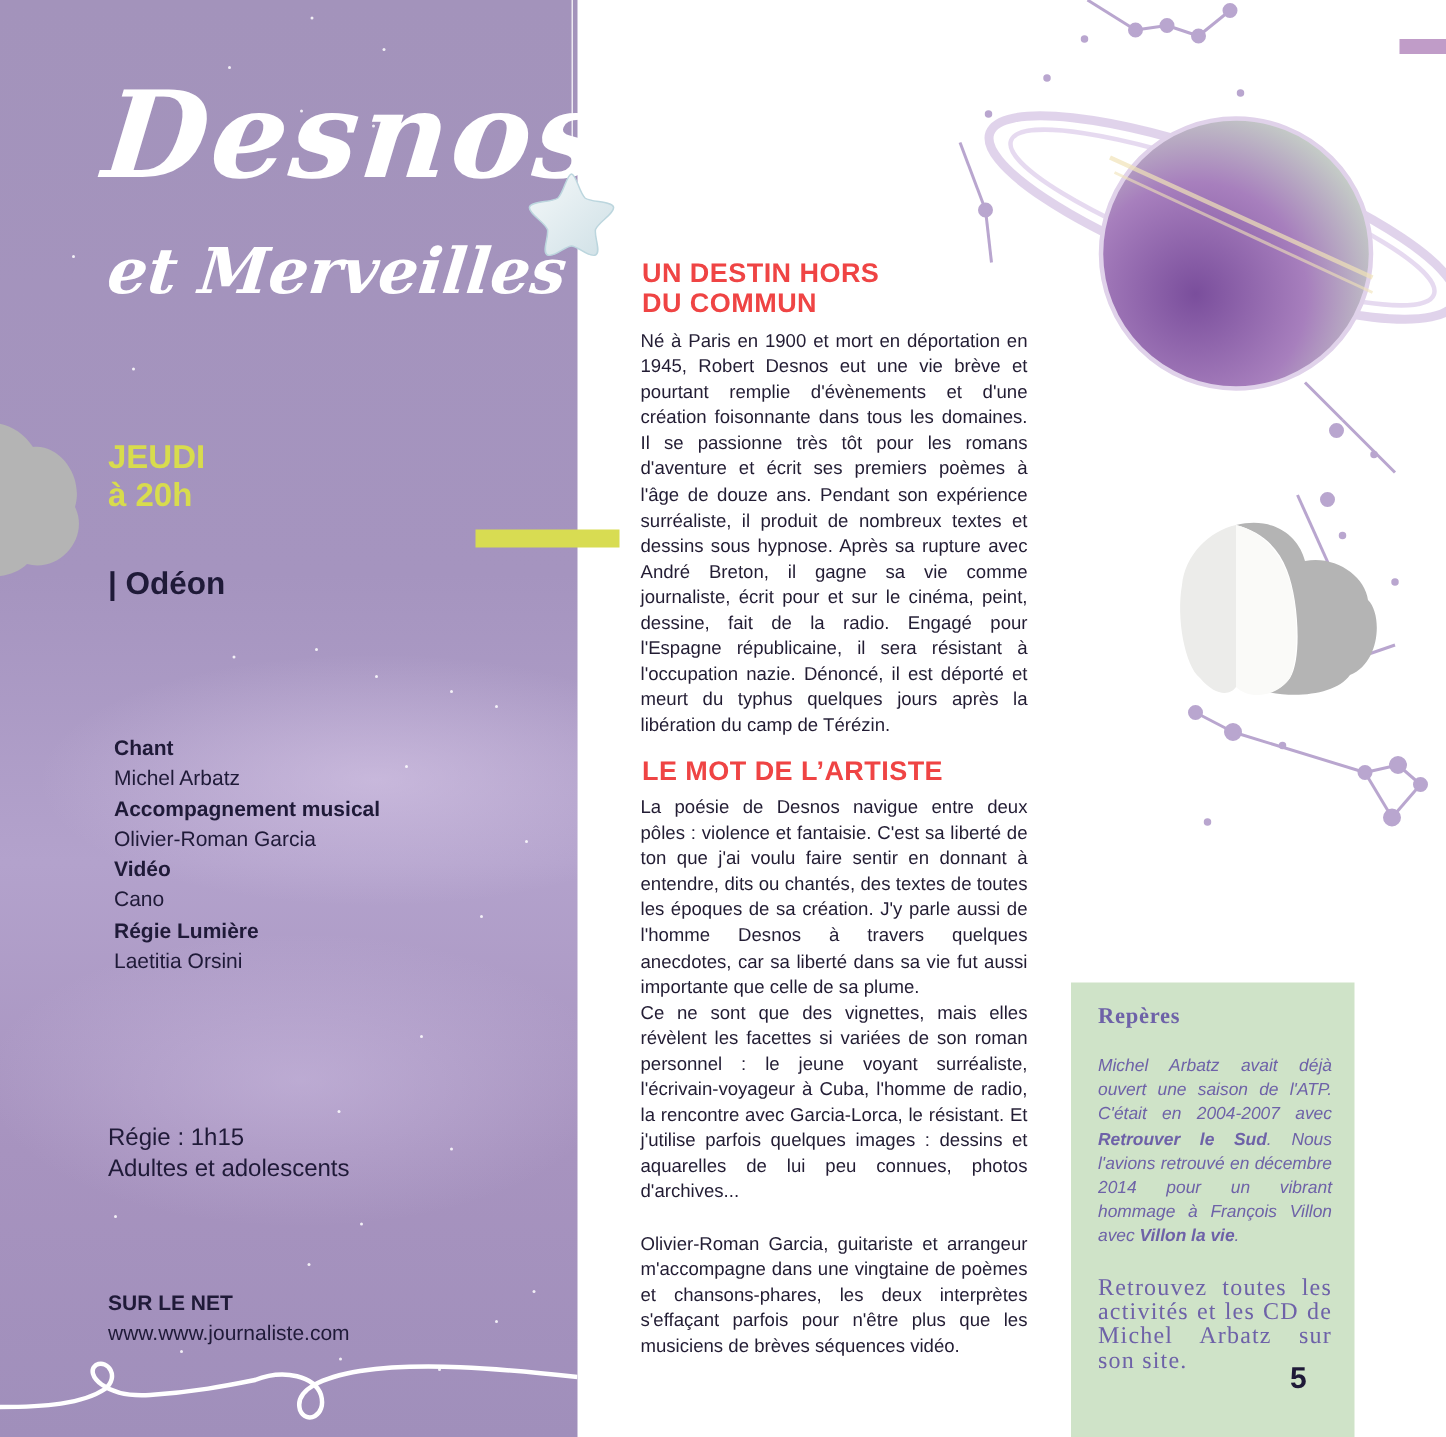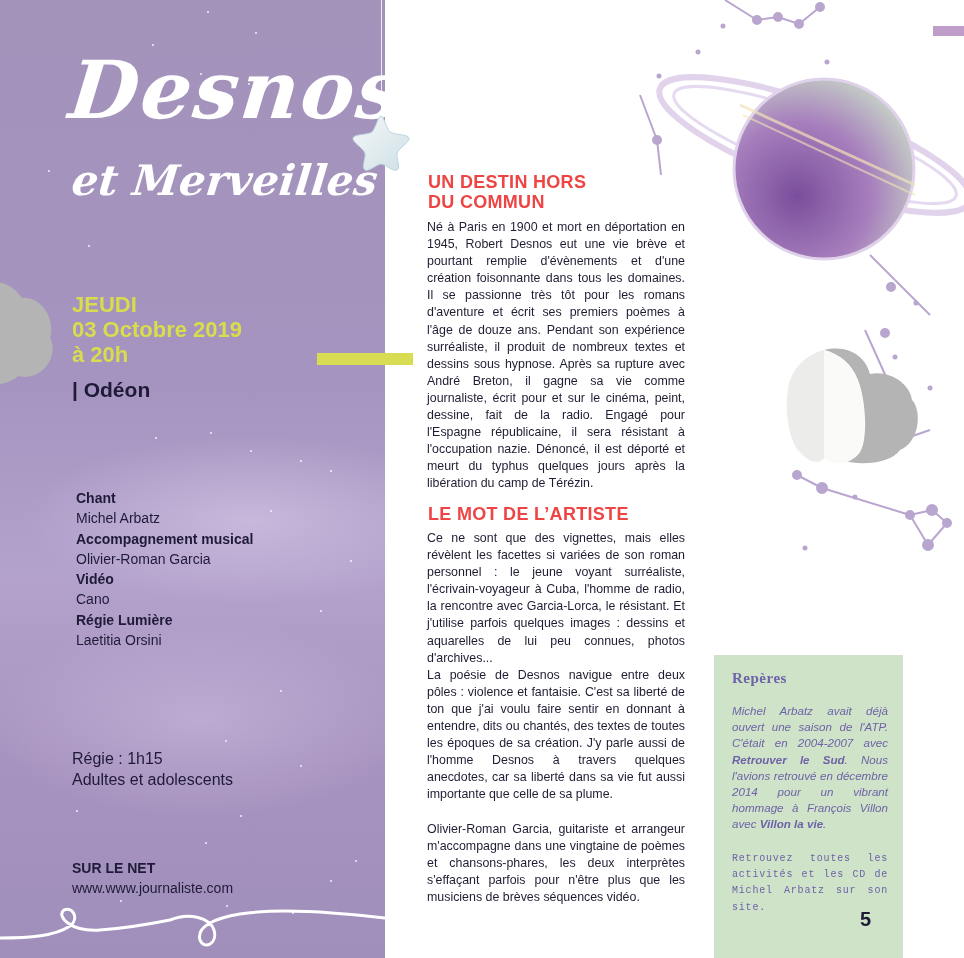--- a/index.html
+++ b/index.html
@@ -26,21 +26,21 @@
   .squiggle { position:absolute; left:0; top:900px; width:385px; height:58px; }
 
   .h2 { position:absolute; left:428px; color:#ef4444; font-family:"Liberation Sans", sans-serif; font-weight:bold; font-size:18px; line-height:20px; letter-spacing:0.3px; }
   .body-text { position:absolute; left:427px; width:258px; color:#221c33; font-family:"Liberation Sans", sans-serif; font-size:12.4px; line-height:17.1px; text-align:justify; margin:0; }
   .body-text p { margin:0; }
 
   .reperes { position:absolute; left:714px; top:655px; width:189px; height:303px; background:#cfe3c8; }
   .rep-title { position:absolute; left:18px; top:15px; color:#6e62a8; font-family:Liberation Serif, serif; font-weight:bold; font-size:15px; letter-spacing:0.5px; }
   .rep-text { position:absolute; left:18px; top:48px; width:156px; color:#6e62a8; font-family:"Liberation Sans", sans-serif; font-style:italic; font-size:11.6px; line-height:16.2px; text-align:justify; }
   .rep-text b { font-weight:bold;margin-top:48px; }
-  .rep-more { position:absolute; left:18px; top:196px; width:156px; color:#6e62a8; font-family:Liberation Mono, monospace; font-size:10px; line-height:16.2px; text-align:justify; letter-spacing:0.8px; }
+  .rep-more { position:absolute; left:18px; top:196px; width:156px; color:#6e62a8; font-family:Liberation Serif, serif; font-size:16px; line-height:16.2px; text-align:justify; letter-spacing:0.8px; }
   .page-num { position:absolute; left:860px; top:908px; color:#1f1a38; font-family:"Liberation Sans", sans-serif; font-weight:bold; font-size:20px; }
   .tab-mark { position:absolute; left:933px; top:26px; width:31px; height:10px; background:#c09cc8; }
   .deco-svg { position:absolute; left:385px; top:0; width:579px; height:650px; pointer-events:none; }
 </style>
 </head>
 <body>
 
 <div class="left-panel">
   <div class="stars">
     <span class="star-dot" style="left:152px;top:44px;"></span>
@@ -74,21 +74,20 @@
   <div class="title-script">Desnos</div>
   <div class="subtitle-script">et Merveilles</div>
 
   <svg class="cloud-left" viewBox="0 0 85 108">
     <path d="M0 8 C20 0 40 2 52 20 C70 18 86 40 80 60 C90 80 70 104 48 98 C36 110 10 108 0 100 Z" fill="#b4b4b4"></path>
     <path d="M0 38 C10 40 12 60 8 78 C6 90 2 96 0 98 Z" fill="#ffffff"></path>
   </svg>
 
   <div class="date-block">
     <div>JEUDI</div>
-    <div>03 Octobre 2019</div>
     <div>à 20h</div>
   </div>
   <div class="venue">| Odéon</div>
 
   <div class="credits">
     <div class="role">Chant</div>
     <div>Michel Arbatz</div>
     <div class="role">Accompagnement musical</div>
     <div>Olivier-Roman Garcia</div>
     <div class="role">Vidéo</div>
@@ -195,22 +194,22 @@
 <div class="h2" style="top:172px;">
   <div>UN DESTIN HORS</div>
   <div>DU COMMUN</div>
 </div>
 <div class="body-text" style="top:219px;">
   <p>Né à Paris en 1900 et mort en déportation en 1945, Robert Desnos eut une vie brève et pourtant remplie d'évènements et d'une création foisonnante dans tous les domaines. Il se passionne très tôt pour les romans d'aventure et écrit ses premiers poèmes à l'âge de douze ans. Pendant son expérience surréaliste, il produit de nombreux textes et dessins sous hypnose. Après sa rupture avec André Breton, il gagne sa vie comme journaliste, écrit pour et sur le cinéma, peint, dessine, fait de la radio. Engagé pour l'Espagne républicaine, il sera résistant à l'occupation nazie. Dénoncé, il est déporté et meurt du typhus quelques jours après la libération du camp de Térézin.</p>
 </div>
 
 <div class="h2" style="top:504px;">LE MOT DE L’ARTISTE</div>
 <div class="body-text" style="top:530px;">
+  <p>La poésie de Desnos navigue entre deux pôles : violence et fantaisie. C'est sa liberté de ton que j'ai voulu faire sentir en donnant à entendre, dits ou chantés, des textes de toutes les époques de sa création. J'y parle aussi de l'homme Desnos à travers quelques anecdotes, car sa liberté dans sa vie fut aussi importante que celle de sa plume.</p>
   <p>Ce ne sont que des vignettes, mais elles révèlent les facettes si variées de son roman personnel : le jeune voyant surréaliste, l'écrivain-voyageur à Cuba, l'homme de radio, la rencontre avec Garcia-Lorca, le résistant. Et j'utilise parfois quelques images : dessins et aquarelles de lui peu connues, photos d'archives...</p>
-  <p>La poésie de Desnos navigue entre deux pôles : violence et fantaisie. C'est sa liberté de ton que j'ai voulu faire sentir en donnant à entendre, dits ou chantés, des textes de toutes les époques de sa création. J'y parle aussi de l'homme Desnos à travers quelques anecdotes, car sa liberté dans sa vie fut aussi importante que celle de sa plume.</p>
   <p style="height:17px;"></p>
   <p>Olivier-Roman Garcia, guitariste et arrangeur m'accompagne dans une vingtaine de poèmes et chansons-phares, les deux interprètes s'effaçant parfois pour n'être plus que les musiciens de brèves séquences vidéo.</p>
 </div>
 
 <div class="reperes">
   <div class="rep-title">Repères</div>
   <div class="rep-text"><span>Michel Arbatz avait déjà ouvert une saison de l'ATP. C'était en 2004-2007 avec </span><b>Retrouver le Sud</b><span>. Nous l'avions retrouvé en décembre 2014 pour un vibrant hommage à François Villon avec </span><b>Villon la vie</b><span>.</span></div>
   <div class="rep-more">Retrouvez toutes les activités et les CD de Michel Arbatz sur son site.</div>
 </div>
 <div class="page-num">5</div>

